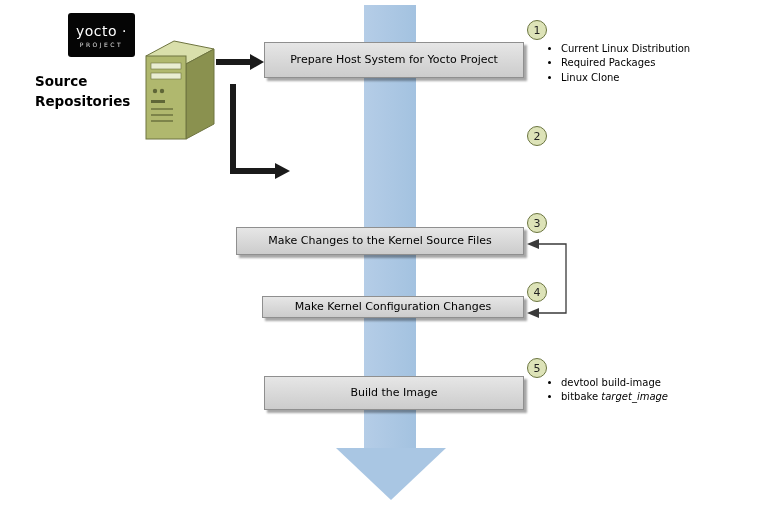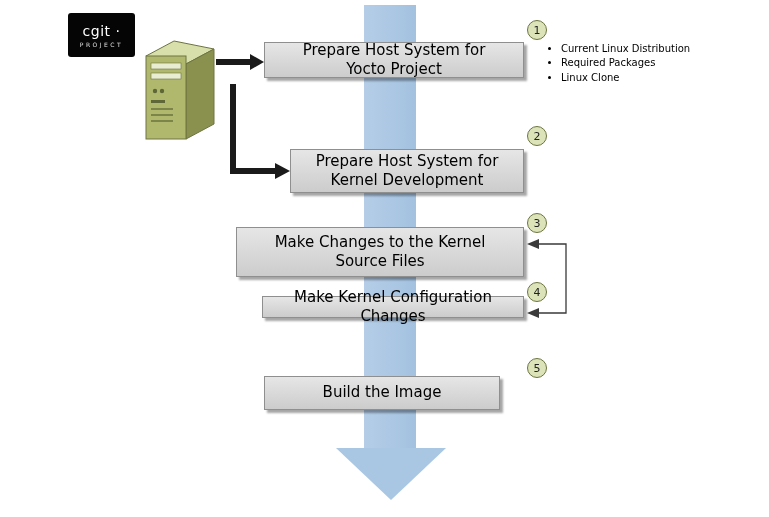--- a/index.html
+++ b/index.html
@@ -15,21 +15,21 @@
   .arrow-head {
     position:absolute; left:336px; top:448px; width:0; height:0;
     border-left:55px solid transparent; border-right:55px solid transparent;
     border-top:52px solid #a9c6e3;
   }
   
   .step-box {
     position:absolute; background:linear-gradient(180deg,#e6e6e6,#cccccc);
     border:1px solid #8f8f8f; box-shadow:2.5px 2.5px 2px rgba(0,0,0,0.35);
     display:flex; align-items:center; justify-content:center; text-align:center;
-    font-size:15px; line-height:1.3; color:#000; padding:0 16px; box-sizing:border-box;
+    font-size:11px; line-height:1.3; color:#000; padding:0 16px; box-sizing:border-box;
   }
   
   .num-circle {
     position:absolute; width:20px; height:20px; border-radius:50%;
     background:#dde3b8; border:1.5px solid #6b7540; box-sizing:border-box;
     display:flex; align-items:center; justify-content:center;
     font-size:11px; color:#222;
   }
   
   .bullets {
@@ -55,68 +55,72 @@
 </style>
 </head>
 <body>
 
 <div class="canvas">
 
   <div class="arrow-shaft"></div>
   <div class="arrow-head"></div>
 
   <div class="yocto-logo">
-    <div class="logo-title">cgit ·</div>
+    <div class="logo-title">yocto ·</div>
     <div class="logo-sub">PROJECT</div>
   </div>
 
   <div class="server-wrap">
     <svg width="84" height="106" viewBox="0 0 84 106">
       <polygon points="10,20 38,5 78,13 50,28" fill="#d9dfab" stroke="#6e7440" stroke-width="1"></polygon>
       <polygon points="50,28 78,13 78,88 50,103" fill="#8a914f" stroke="#6e7440" stroke-width="1"></polygon>
       <rect x="10" y="20" width="40" height="83" fill="#b0b86e" stroke="#6e7440" stroke-width="1"></rect>
       <rect x="15" y="27" width="30" height="6" fill="#e9edd2" stroke="#6e7440" stroke-width="0.6"></rect>
       <rect x="15" y="37" width="30" height="6" fill="#e9edd2" stroke="#6e7440" stroke-width="0.6"></rect>
       <circle cx="19" cy="55" r="2.2" fill="#5f6637"></circle>
       <circle cx="26" cy="55" r="2.2" fill="#5f6637"></circle>
       <rect x="15" y="64" width="14" height="3" fill="#5f6637"></rect>
       <rect x="15" y="72" width="22" height="2" fill="#7d844a"></rect>
       <rect x="15" y="78" width="22" height="2" fill="#7d844a"></rect>
       <rect x="15" y="84" width="22" height="2" fill="#7d844a"></rect>
     </svg>
   </div>
 
+  <div class="src-label">Source Repositories</div>
 
   <svg class="overlay" width="769" height="517">
 
     <line x1="216" y1="62" x2="251" y2="62" stroke="#1a1a1a" stroke-width="6"></line>
     <polygon points="250,54 264,62 250,70" fill="#1a1a1a"></polygon>
 
     <polyline points="233,84 233,171 276,171" fill="none" stroke="#1a1a1a" stroke-width="6"></polyline>
     <polygon points="275,163 290,171 275,179" fill="#1a1a1a"></polygon>
 
     <polyline points="538,244 566,244 566,313 538,313" fill="none" stroke="#3a3a3a" stroke-width="1.3"></polyline>
     <polygon points="539,239 527,244 539,249" fill="#3a3a3a"></polygon>
     <polygon points="539,308 527,313 539,318" fill="#3a3a3a"></polygon>
   </svg>
 
   <div class="step-box" style="left:264px; top:42px; width:260px; height:36px;">Prepare Host System for Yocto Project</div>
-  <div class="step-box" style="left:290px; top:149px; width:234px; height:44px;">Prepare Host System for Kernel Development</div>
-  <div class="step-box" style="left:236px; top:227px; width:288px; height:50px;">Make Changes to the Kernel Source Files</div>
+  <div class="step-box" style="left:236px; top:227px; width:288px; height:28px;">Make Changes to the Kernel Source Files</div>
   <div class="step-box" style="left:262px; top:296px; width:262px; height:22px;">Make Kernel Configuration Changes</div>
-  <div class="step-box" style="left:264px; top:376px; width:236px; height:34px;text-align:center;">Build the Image</div>
+  <div class="step-box" style="left:264px; top:376px; width:260px; height:34px;text-align:center;">Build the Image</div>
 
   <div class="num-circle" style="left:527px; top:20px;">1</div>
   <div class="num-circle" style="left:527px; top:126px;">2</div>
   <div class="num-circle" style="left:527px; top:213px;">3</div>
   <div class="num-circle" style="left:527px; top:282px;">4</div>
   <div class="num-circle" style="left:527px; top:358px;">5</div>
 
   <ul class="bullets" style="left:546px; top:40px;">
     <li>Current Linux Distribution</li>
     <li>Required Packages</li>
     <li>Linux Clone</li>
   </ul>
 
 
 
+  <ul class="bullets" style="left:546px; top:374px;">
+    <li>devtool build-image</li>
+    <li><span>bitbake </span><i>target_image</i></li>
+  </ul>
 
 </div>
 
 </body></html>

